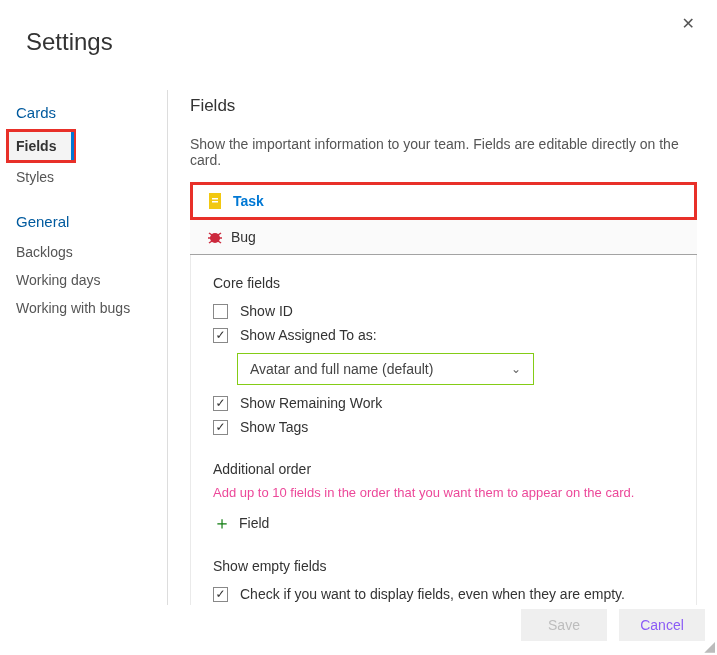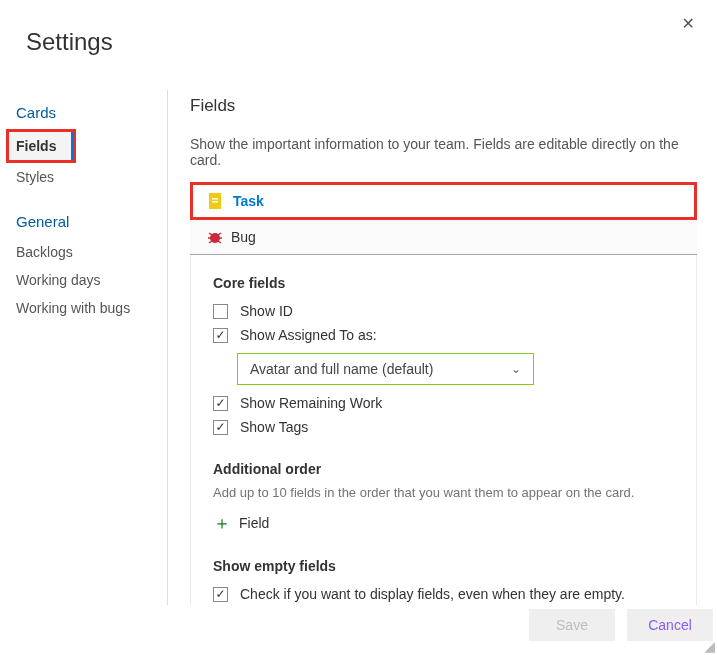--- a/index.html
+++ b/index.html
@@ -126,28 +126,28 @@
     flex-shrink: 0;
   }
   .panel {
     border: 1px solid #eaeaea;
     border-top: none;
     padding: 16px 22px 22px 22px;
   }
   .sub-title {
     color: #333;
     font-size: 14px;
-    font-weight: 700;
+    font-weight: 400;
     margin: 4px 0 8px 0;
   }
   .sub-title.mt {
     margin-top: 22px;
   }
   .sub-help {
-    color: #737373;
+    color: #ec4899;
     font-size: 13px;
     margin-bottom: 10px;
   }
   .row {
     display: flex;
     align-items: center;
     gap: 12px;
     padding: 4px 0;
   }
   .checkbox {
@@ -190,21 +190,21 @@
     padding: 4px 0;
   }
   .plus {
     color: #107c10;
     font-size: 18px;
     line-height: 1;
   }
   .footer {
     position: absolute;
     bottom: 14px;
-    right: 4px;
+    right: 12px;
     display: flex;
     gap: 12px;
   }
   .btn {
     min-width: 86px;
     height: 32px;
     border: none;
     background: #efefef;
     color: #8b5cf6;
     font-size: 14px;

